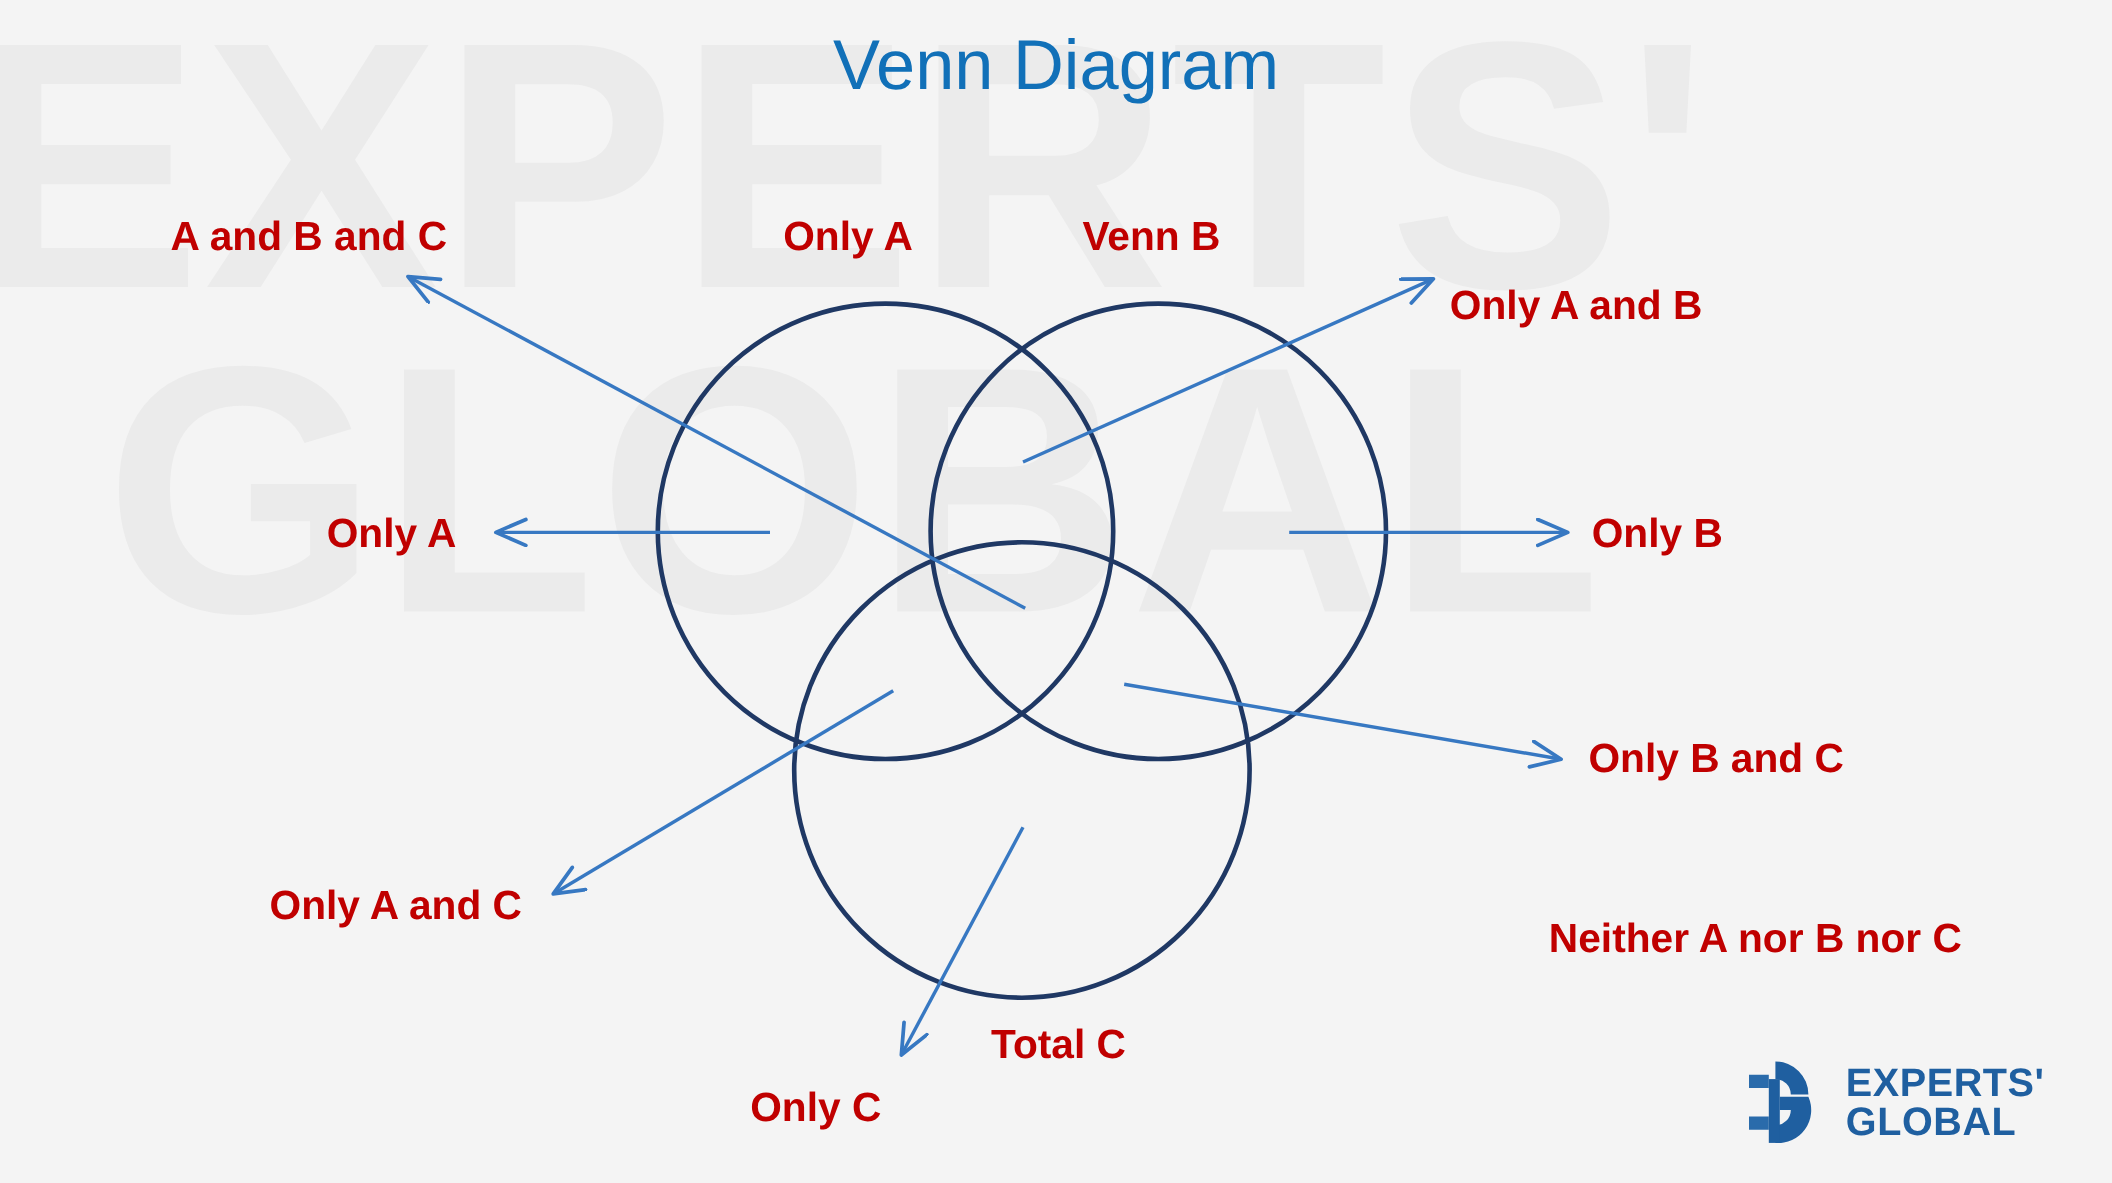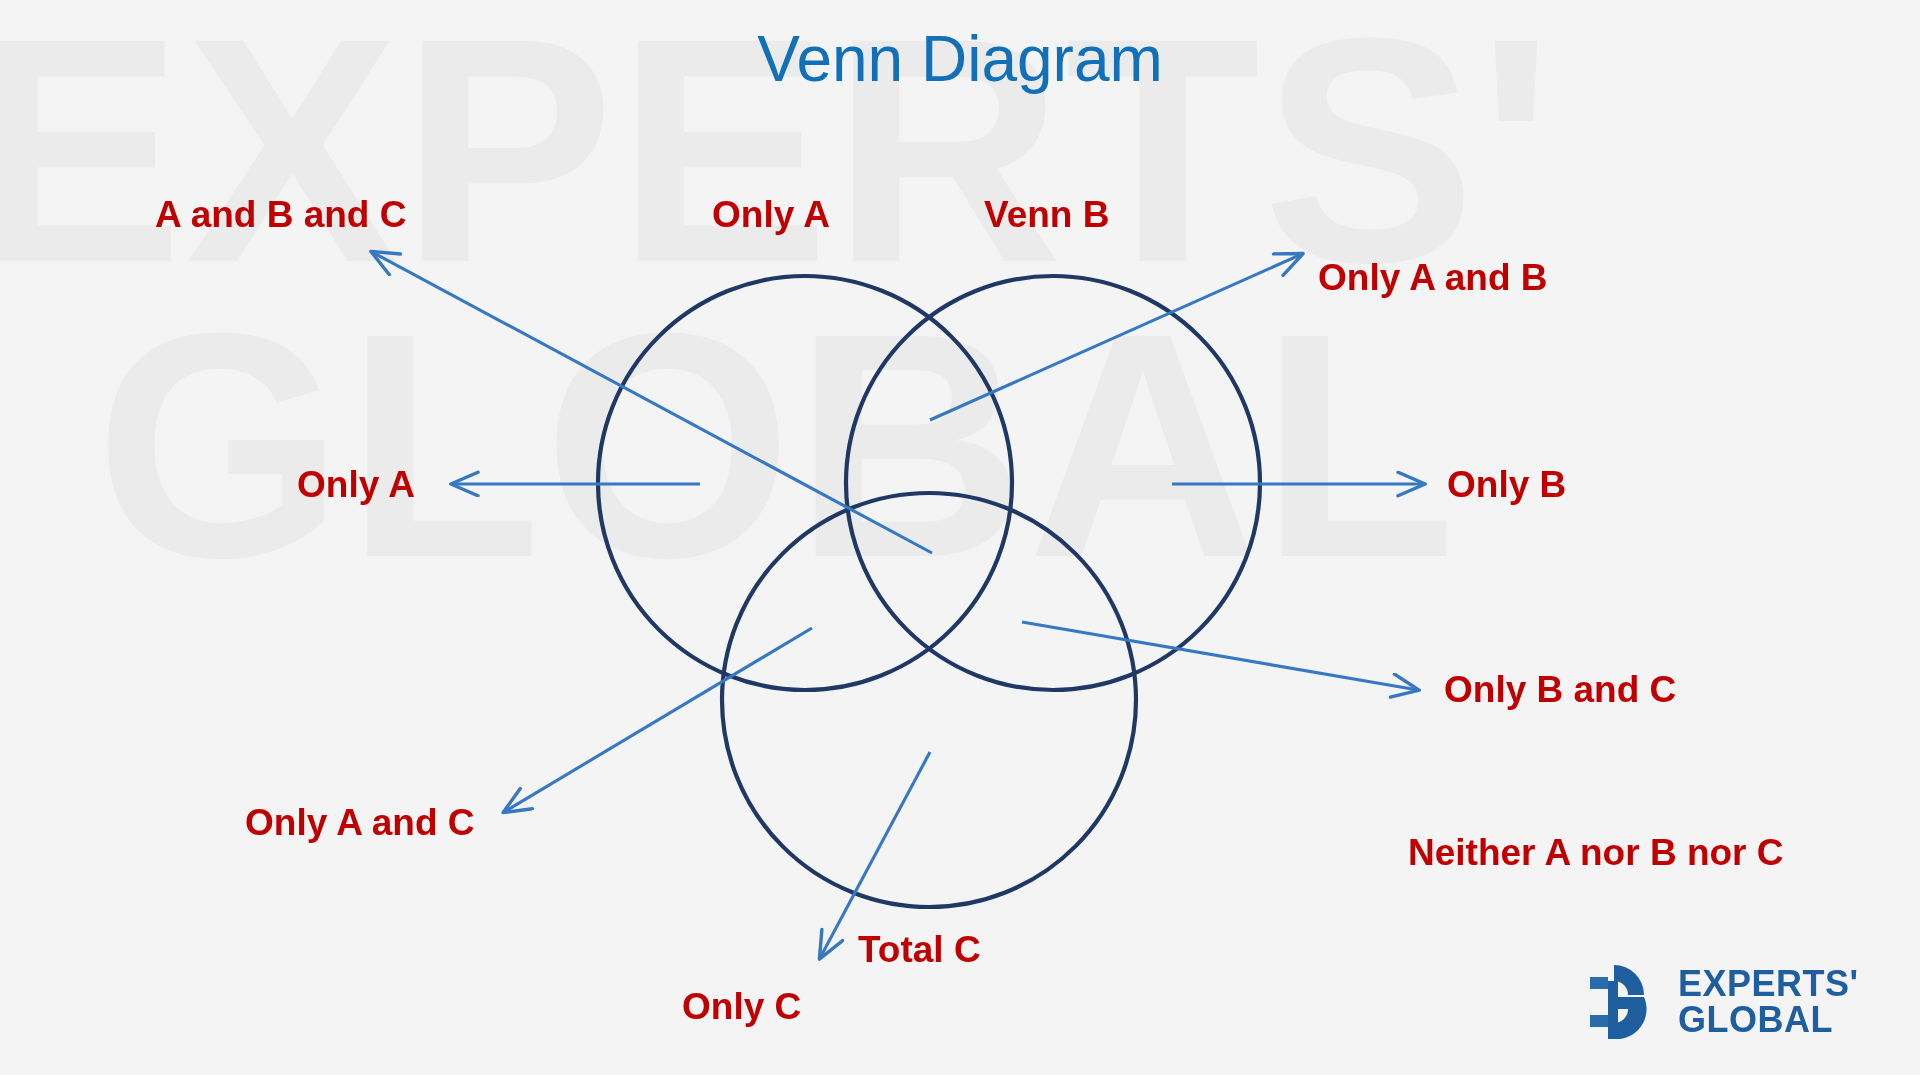--- a/index.html
+++ b/index.html
@@ -98,21 +98,21 @@
 
   <div class="lbl" style="left:155px;top:195px;">A and B and C</div>
   <div class="lbl" style="left:712px;top:195px;">Only A</div>
   <div class="lbl" style="left:984px;top:195px;">Venn B</div>
   <div class="lbl" style="left:1318px;top:258px;">Only A and B</div>
   <div class="lbl" style="left:297px;top:465px;">Only A</div>
   <div class="lbl" style="left:1447px;top:465px;">Only B</div>
   <div class="lbl" style="left:1444px;top:670px;">Only B and C</div>
   <div class="lbl" style="left:245px;top:803px;">Only A and C</div>
   <div class="lbl" style="left:1408px;top:833px;">Neither A nor B nor C</div>
-  <div class="lbl" style="left:858px;top:930px;">Total C</div>
+  <div class="lbl" style="left:901px;top:930px;">Total C</div>
   <div class="lbl" style="left:682px;top:987px;">Only C</div>
 
   <div class="logo">
     <div class="logo-mark">
       <svg viewBox="0 0 86 86" width="86" height="86" xmlns="http://www.w3.org/2000/svg">
         <path d="M12 18 H30 V30 H12 Z" fill="#2a6bab"></path>
         <path d="M12 56 H30 V68 H12 Z" fill="#2a6bab"></path>
         <path d="M36 6 A30 30 0 0 1 66 36 H50 A14 14 0 0 0 36 22 Z" fill="#1f5fa0"></path>
         <path d="M40 38 H66 A30 30 0 0 1 36 80 V64 A14 14 0 0 0 50 50 H40 Z" fill="#1f5fa0"></path>
         <rect x="30" y="22" width="10" height="58" fill="#1f5fa0"></rect>

